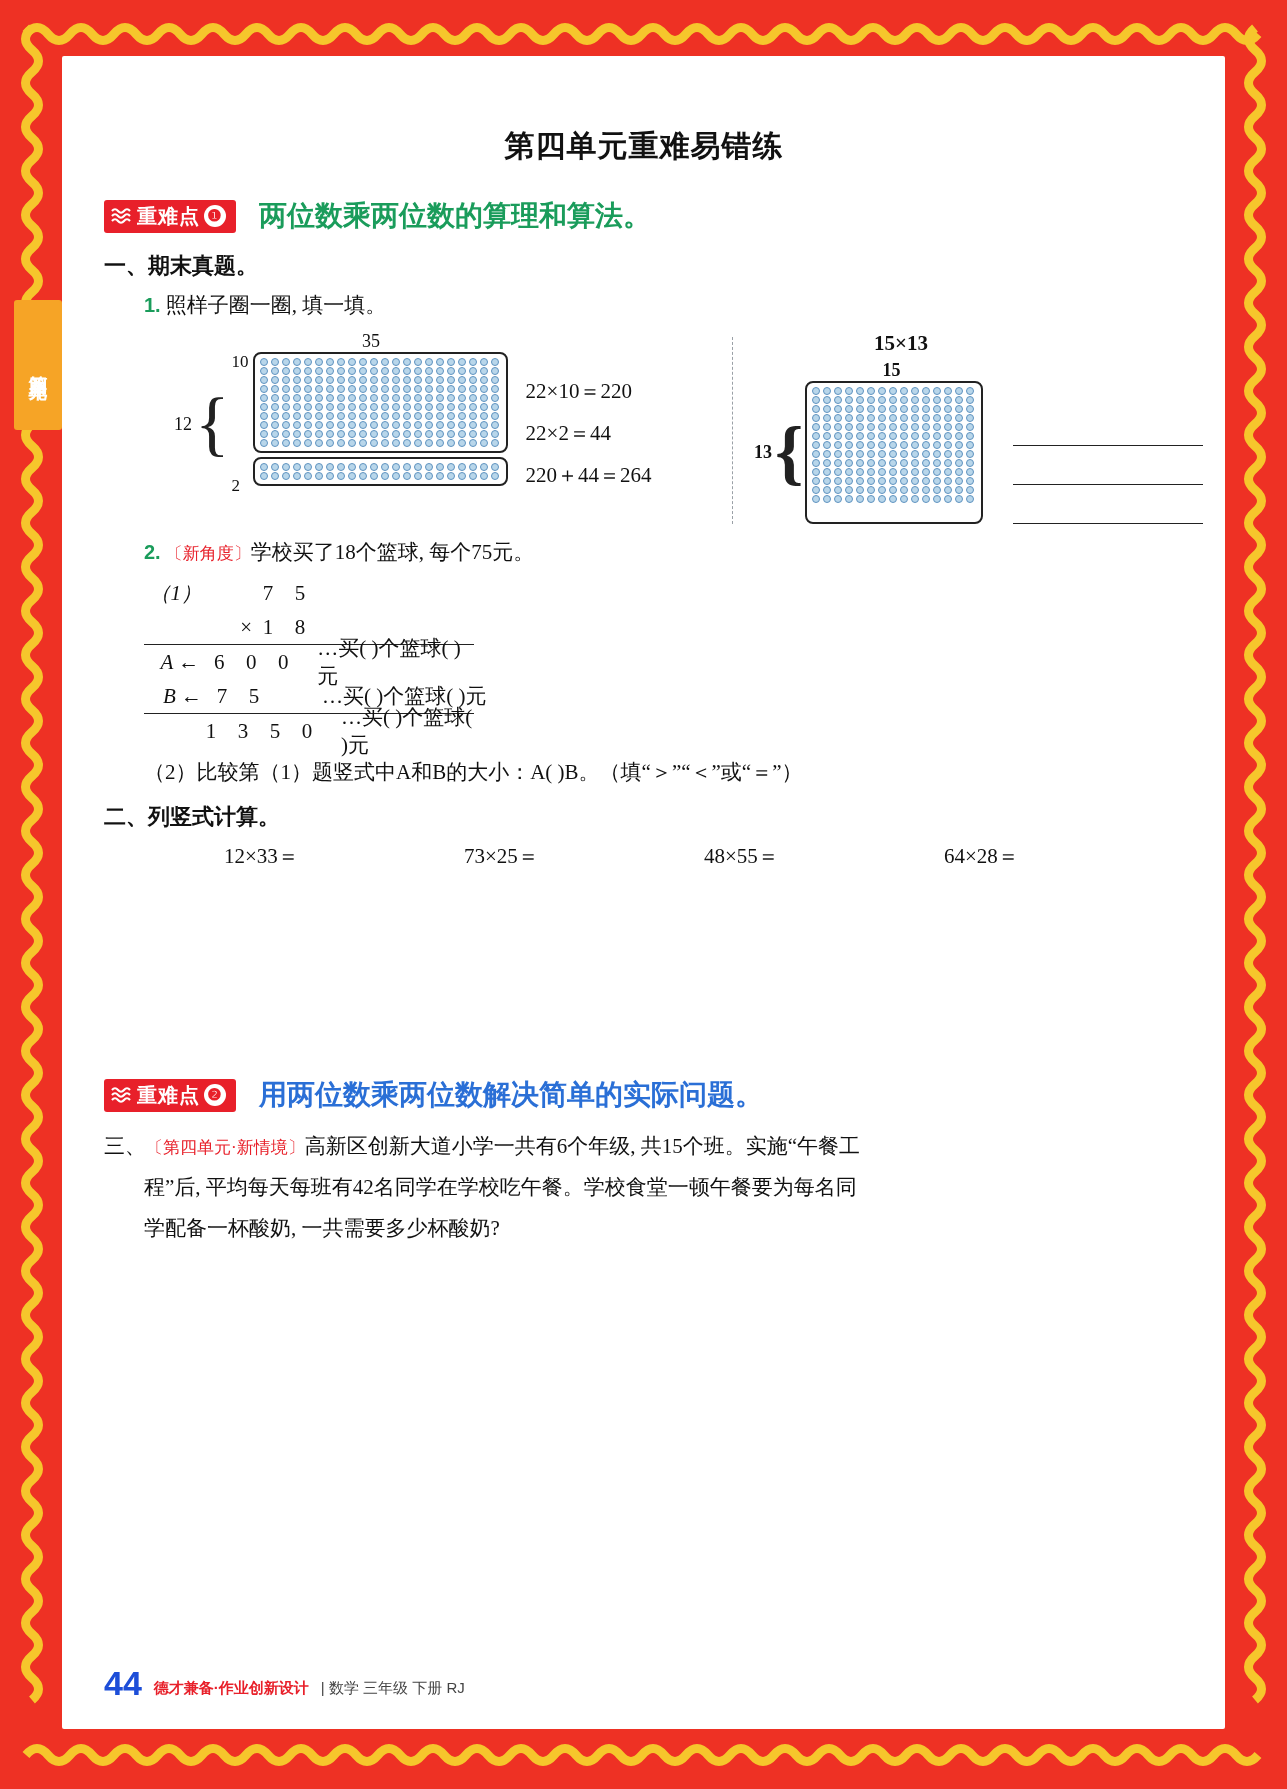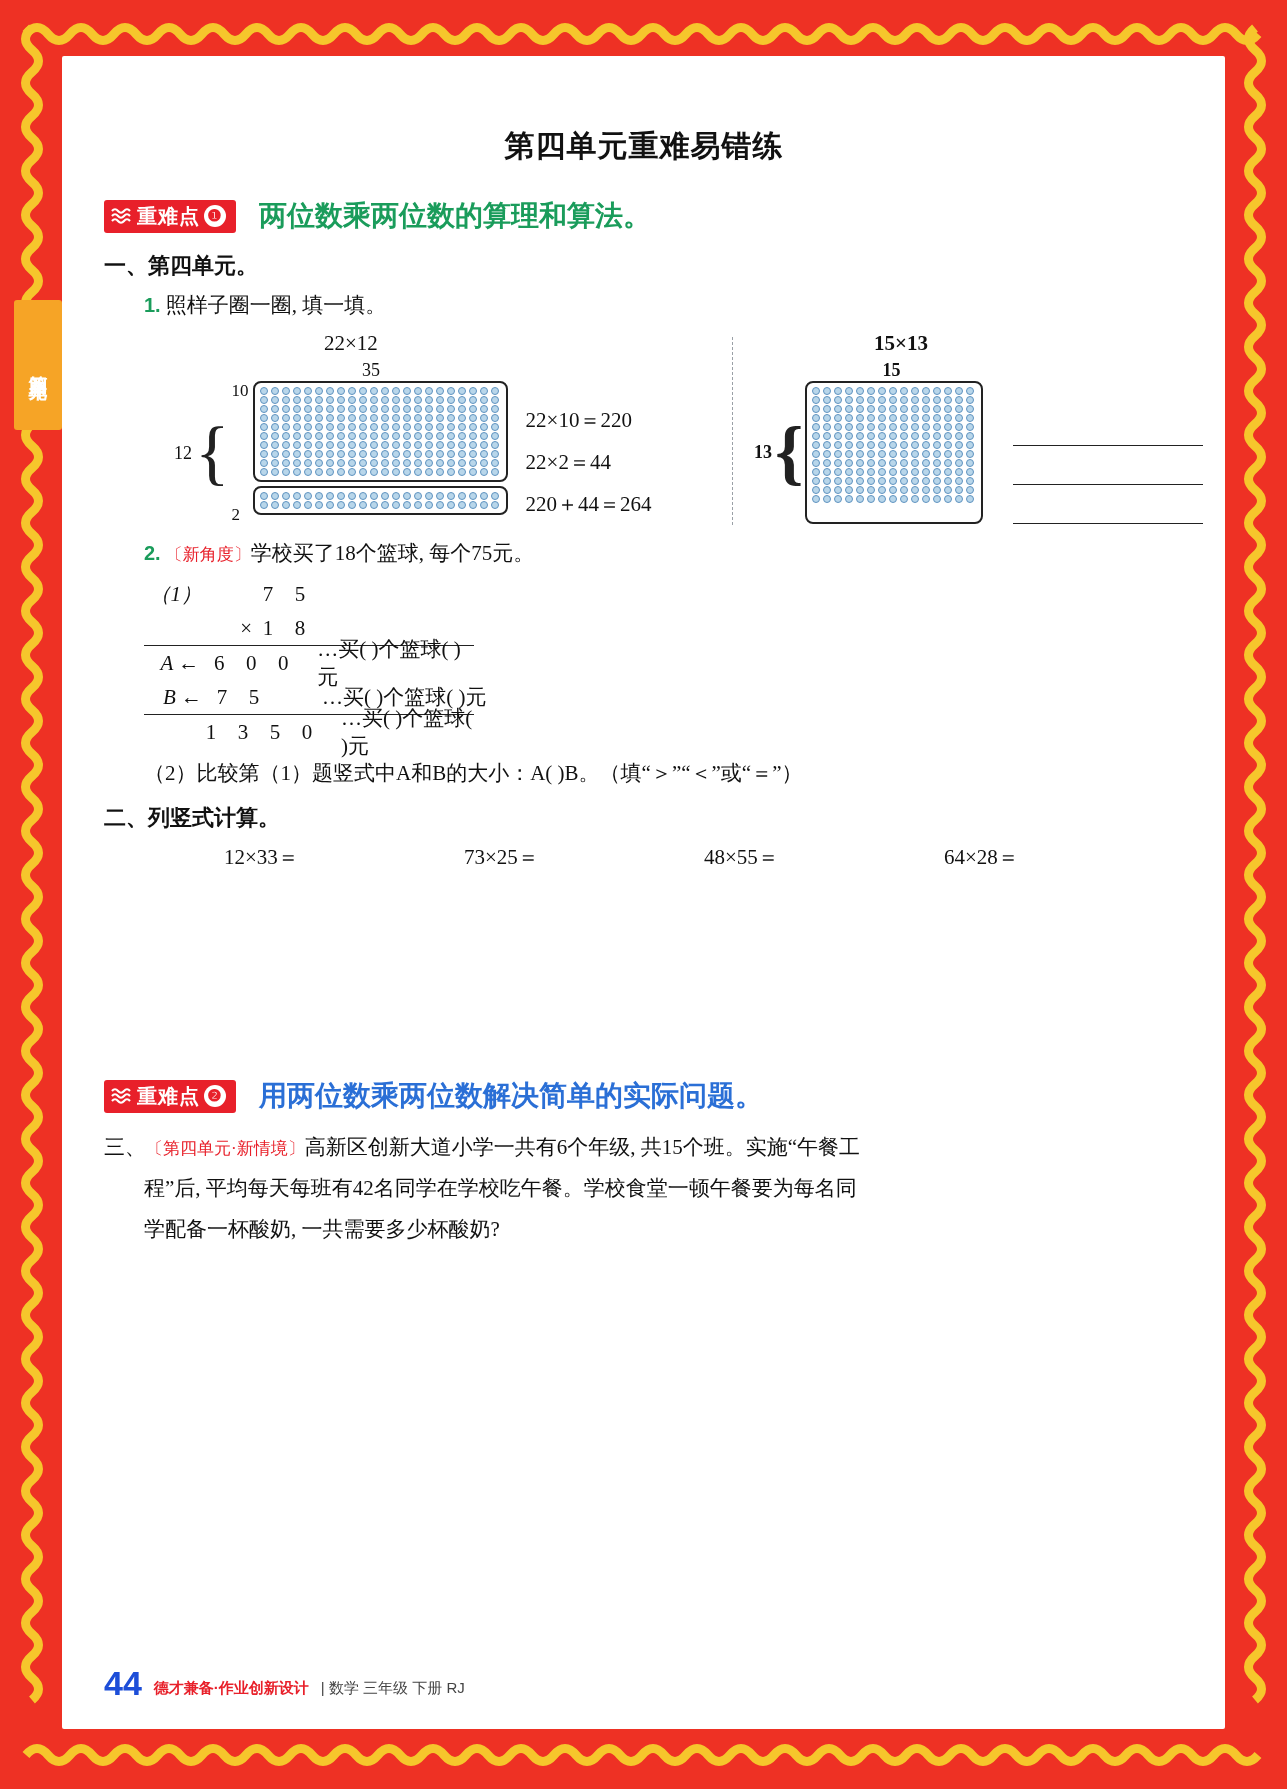--- a/index.html
+++ b/index.html
@@ -347,30 +347,29 @@
             <path d="M2,15 q3,-3.5 6,0 t6,0 t6,0"></path>
           </g>
         </svg>
       </span>
       <span>重难点</span>
       <span class="kp-num">❶</span>
     </span>
     <span class="kp-text">两位数乘两位数的算理和算法。</span>
   </div>
 
-  <div class="section-head">一、第四单元。</div>
+  <div class="section-head">一、期末真题。</div>
 
   <div class="q-line">
     <span class="q-num">1.</span><span>照样子圈一圈, 填一填。</span>
   </div>
 
   <div class="fig-row">
 
     <div class="fig-left">
-      <div class="expr-label">22×12</div>
       <div class="top-num">35</div>
       <div class="grid-wrap">
         <div class="left-brace">
           <span class="brace-label">12</span>
           <span class="brace-glyph">{</span>
         </div>
         <div class="sub-labels">
           <span>10</span>
           <span>2</span>
         </div>

